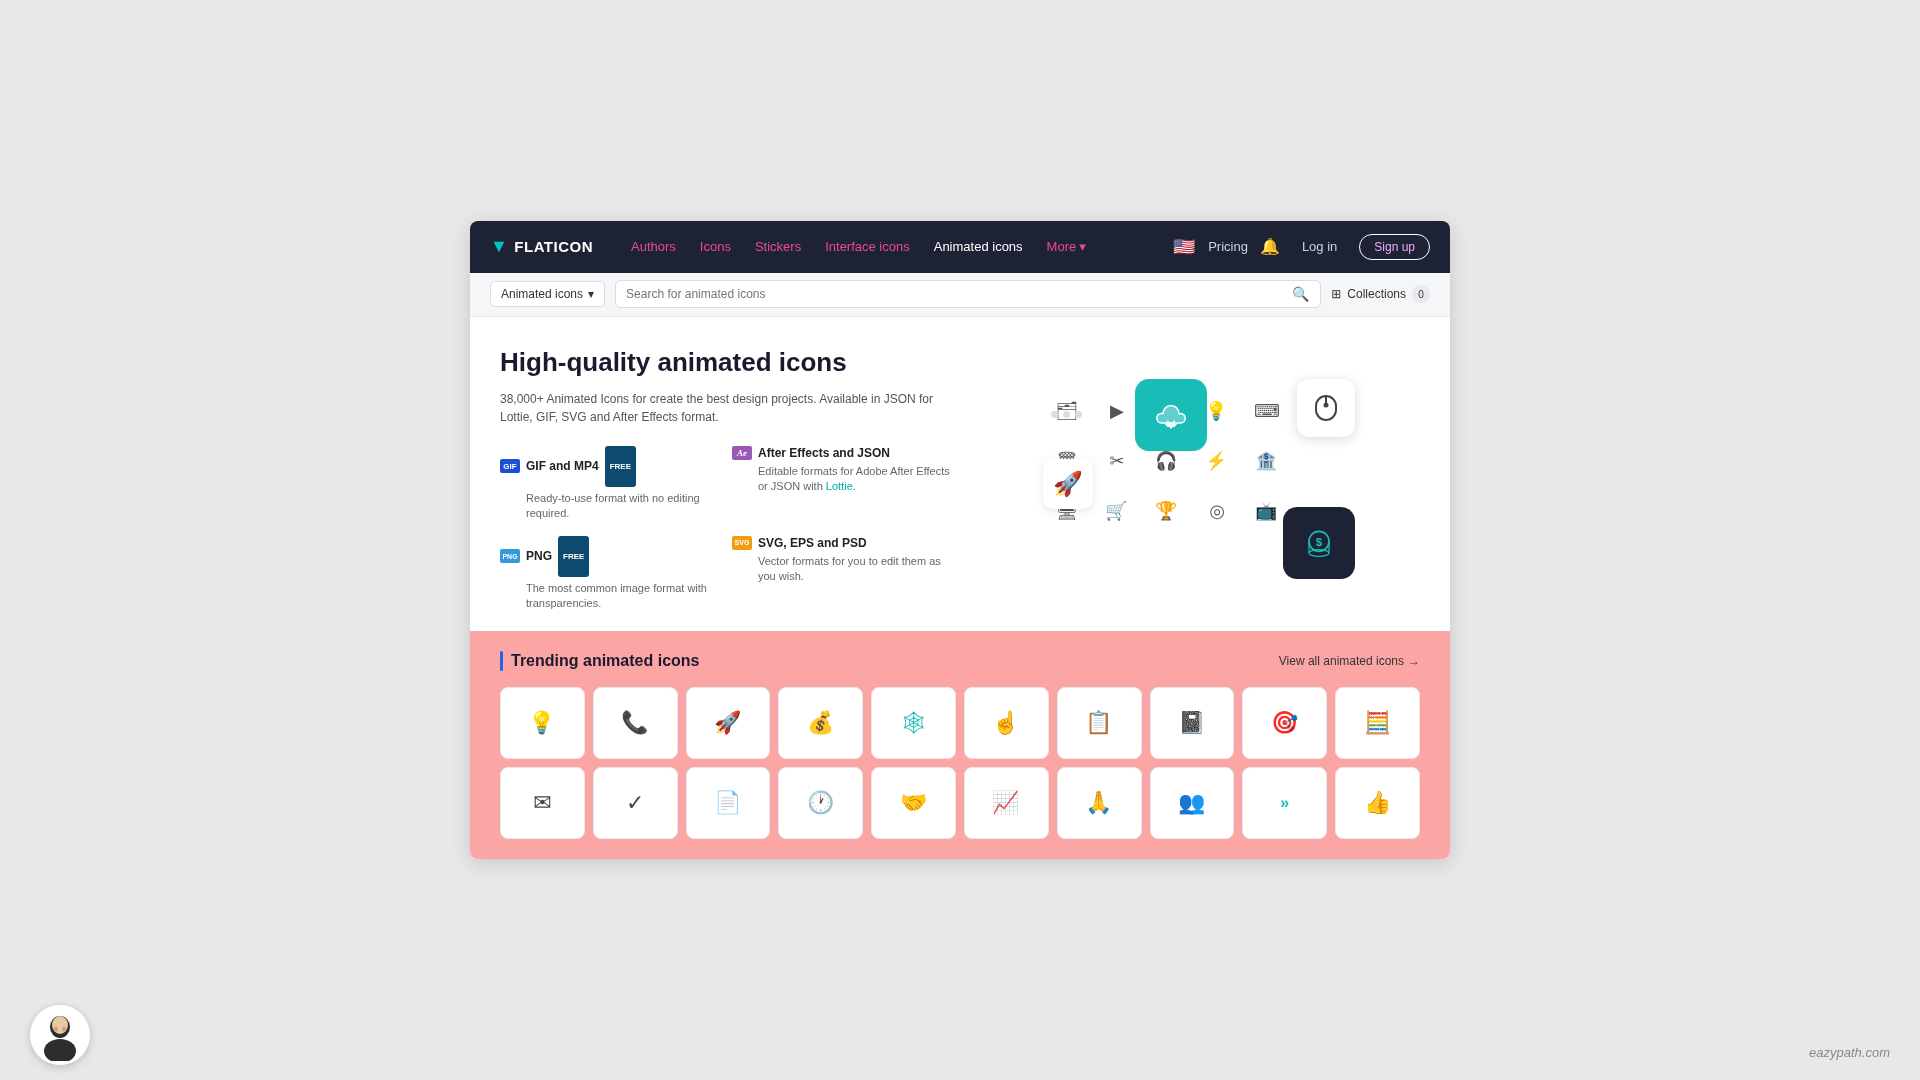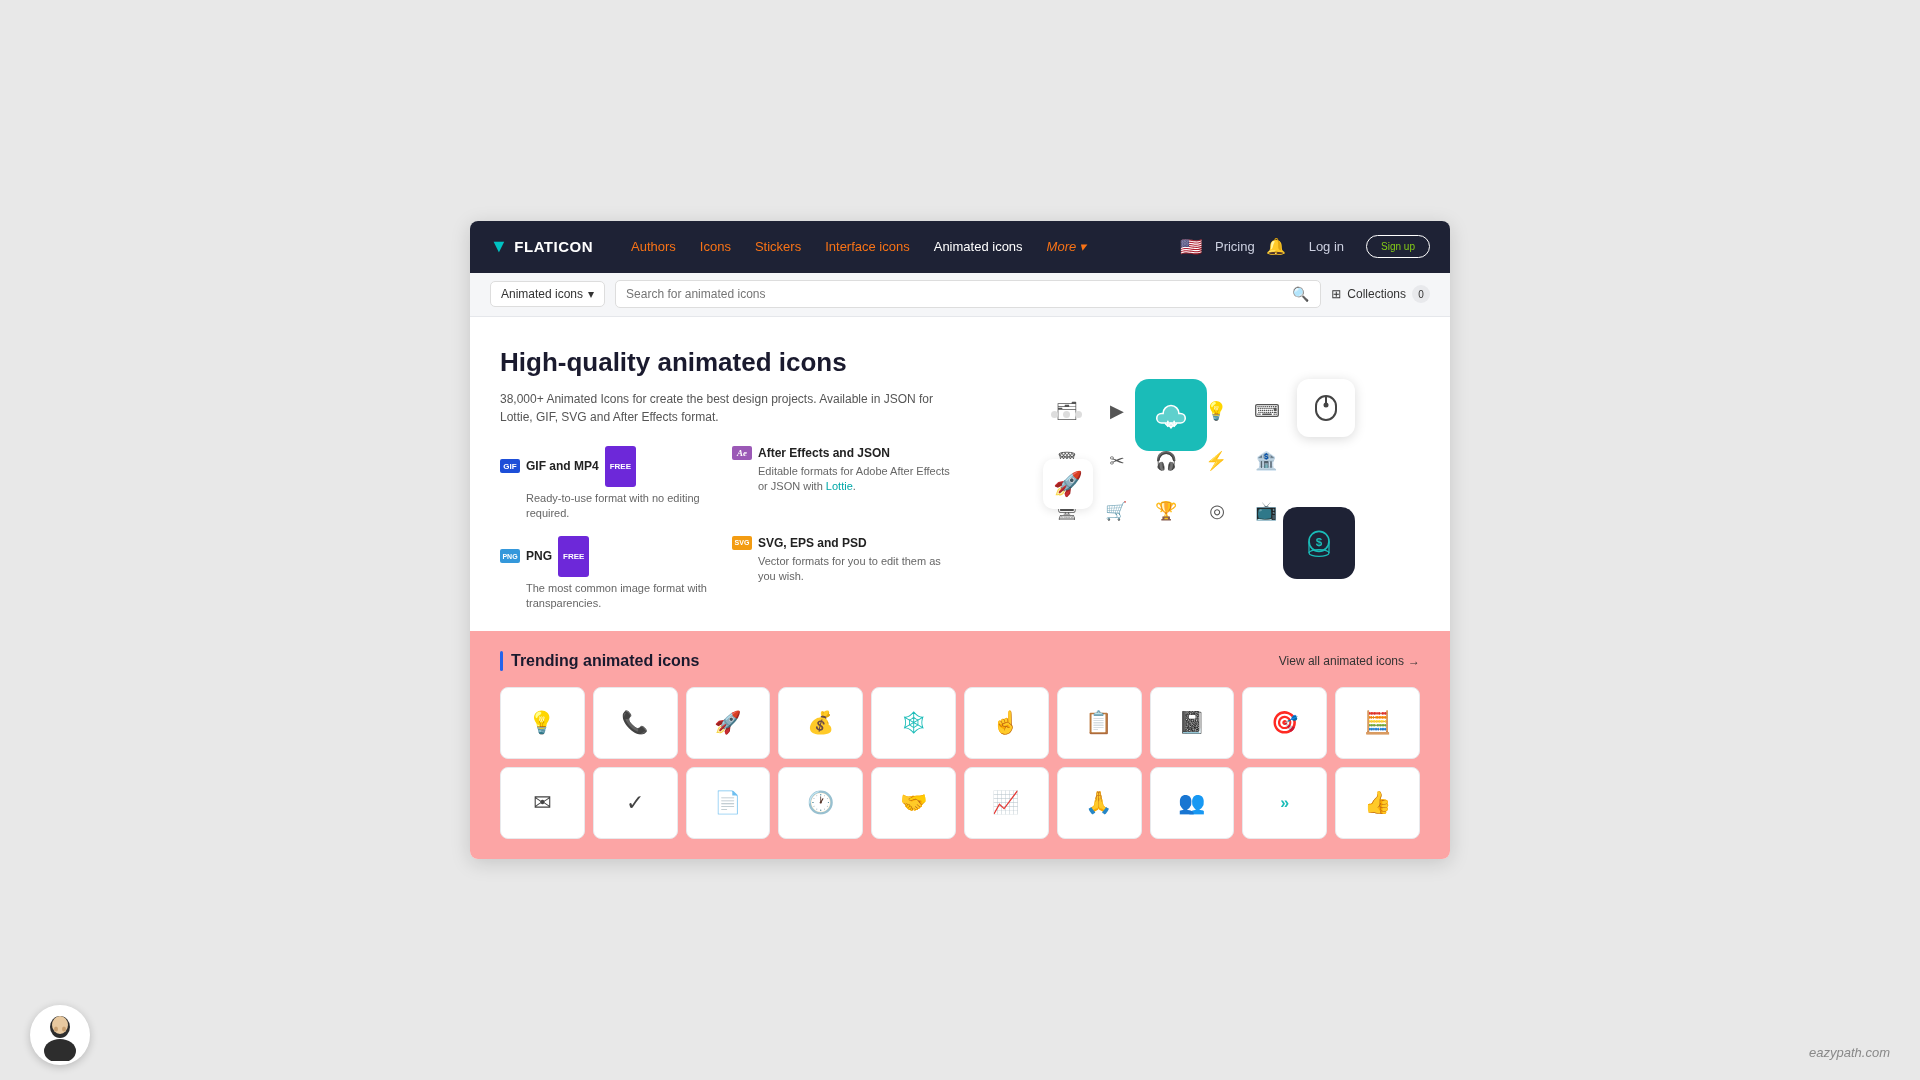--- a/index.html
+++ b/index.html
@@ -43,33 +43,32 @@
       color: #00c2c2;
       font-size: 18px;
     }
     .nav-links {
       display: flex;
       align-items: center;
       gap: 4px;
       margin-left: 10px;
     }
     .nav-link {
-      color: #f97316;
+      color: #ec4899;
       font-size: 13px;
       padding: 6px 10px;
       border-radius: 4px;
       cursor: pointer;
       white-space: nowrap;
     }
     .nav-link.active { color: #fff; }
     .nav-link-more {
       display: flex;
       align-items: center;
       gap: 3px;
-      font-style: italic;
     }
     .spacer { flex: 1; }
     .nav-right {
       display: flex;
       align-items: center;
       gap: 12px;
     }
     .flag { font-size: 18px; }
     .nav-pricing {
       color: #ccd0e0;
@@ -79,22 +78,22 @@
     .nav-bell { color: #ccd0e0; font-size: 16px; cursor: pointer; }
     .btn-login {
       color: #ccd0e0;
       font-size: 13px;
       cursor: pointer;
       padding: 5px 10px;
     }
     .btn-signup {
       background: transparent;
       border: 1.5px solid #fff;
-      color: #84cc16;
-      font-size: 10px;
+      color: #f0abfc;
+      font-size: 12px;
       padding: 5px 14px;
       border-radius: 20px;
       cursor: pointer;
       font-weight: 500;
     }
 
     
     .subbar {
       background: #f5f6f8;
       display: flex;
@@ -221,21 +220,21 @@
     }
     .feature-icon.png {
       background: #3498db;
       font-size: 7px;
     }
     .feature-icon.svg {
       background: #f39c12;
       font-size: 7px;
     }
     .badge-free {
-      background: #6d28d9;
+      background: #0c4a6e;
       color: white;
       font-size: 8px;
       padding: 16px 5px;
       border-radius: 3px;
       font-weight: 600;
     }
     .feature-desc {
       font-size: 11px;
       color: #666;
       line-height: 1.4;

